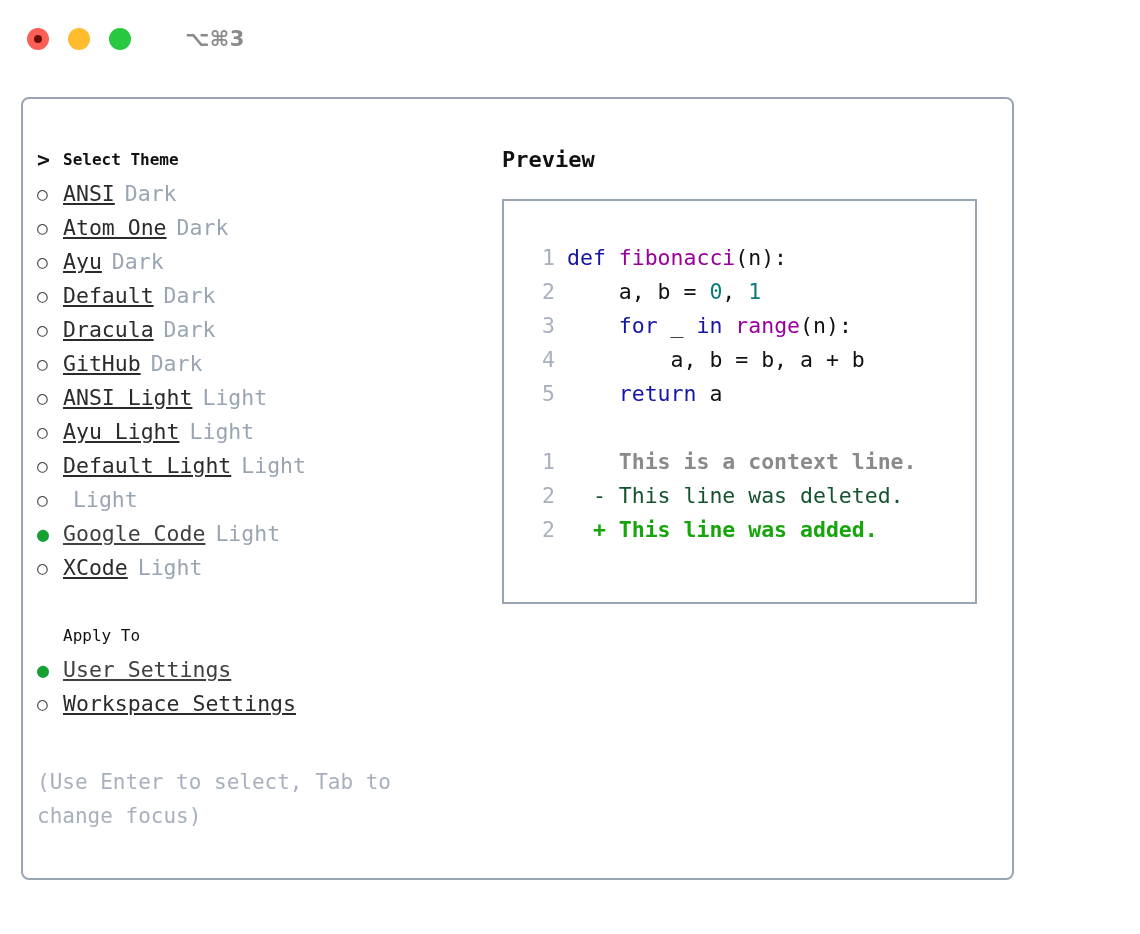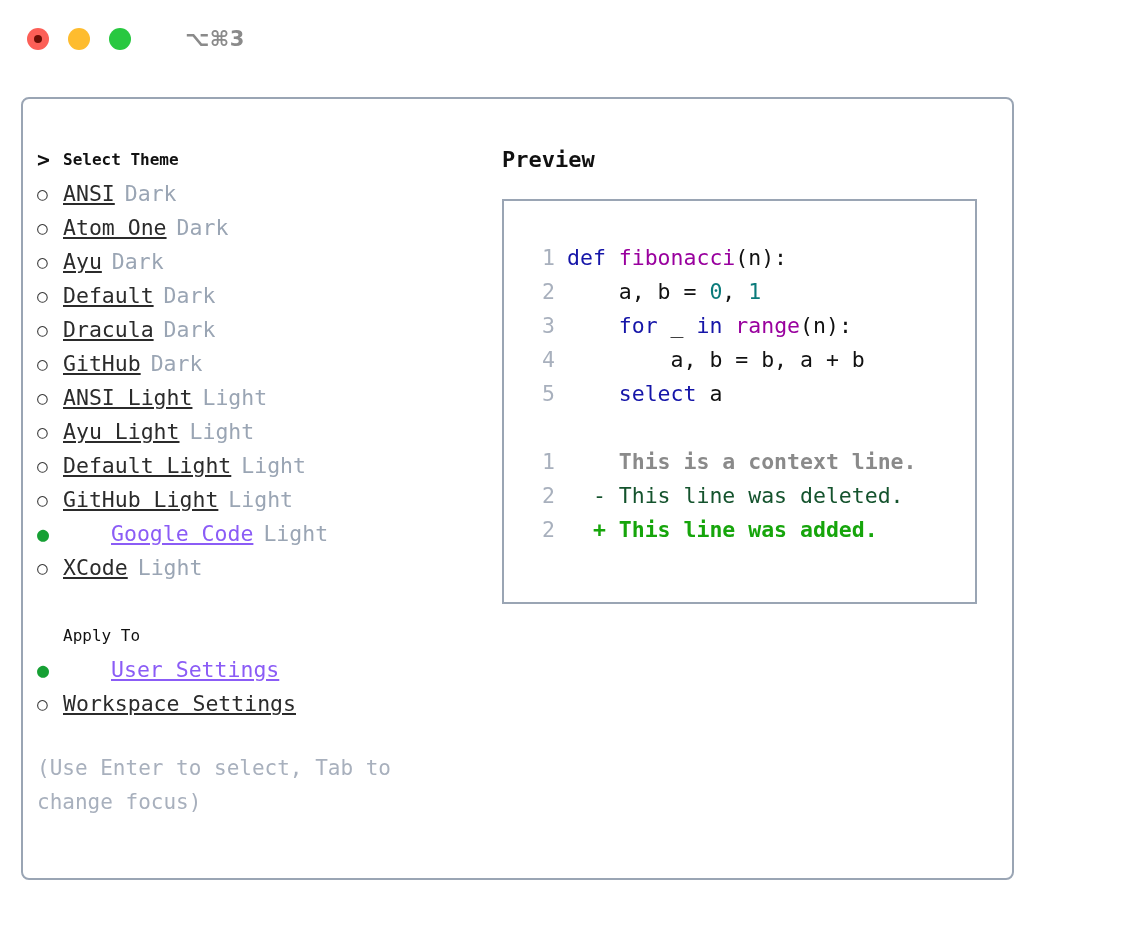--- a/index.html
+++ b/index.html
@@ -120,34 +120,34 @@
     font-size: 21.5px;
   }
   .marker.blank { color: transparent; }
 
   .hdr-label {
     font-weight: 700;
     color: #111111;
     font-size: 16px;
   }
   .item-name { color: #2b2b2b; text-decoration: underline; }
-  .item-name.selected { color: #8b5cf6; margin-left: 48px; }
+  .item-name.selected { color: #404040; }
   .item-kind {
     color: #9aa5b4;
     margin-left: 10px;
   }
   .subhdr {
     color: #111111;
     font-size: 16px;
   }
 
   .spacer-row { height: 34px; }
 
   .hint {
-    margin-top: 30px;
+    margin-top: 44px;
     color: #a8b0bd;
     font-size: 21px;
     line-height: 34px;
     width: 410px;
   }
 
   
   .right-col {
     position: absolute;
     left: 479px;
@@ -273,21 +273,20 @@
               <span class="item-name">Ayu Light</span>
               <span class="item-kind">Light</span>
             </div>
             <div class="row">
               <span class="marker">○</span>
               <span class="item-name">Default Light</span>
               <span class="item-kind">Light</span>
             </div>
             <div class="row">
               <span class="marker">○</span>
-              <span class="item-name">GitHub Light</span>
               <span class="item-kind">Light</span>
             </div>
             <div class="row">
               <span class="marker sel">●</span>
               <span class="item-name selected">Google Code</span>
               <span class="item-kind">Light</span>
             </div>
             <div class="row">
               <span class="marker">○</span>
               <span class="item-name">XCode</span>
@@ -317,21 +316,21 @@
       </div>
 
       <div class="right-col">
         <div class="preview-title">Preview</div>
         <div class="preview-box">
           <div class="code" id="code-area">
               <div class="code-line"><span class="lineno">1</span><span class="codetext"><span class="tok-kw">def </span><span class="tok-fn">fibonacci</span><span class="tok-plain">(n):</span></span></div>
               <div class="code-line"><span class="lineno">2</span><span class="codetext"><span class="tok-plain">    a, b = </span><span class="tok-num">0</span><span class="tok-plain">, </span><span class="tok-num">1</span></span></div>
               <div class="code-line"><span class="lineno">3</span><span class="codetext"><span class="tok-plain">    </span><span class="tok-kw">for</span><span class="tok-plain"> _ </span><span class="tok-kw">in</span><span class="tok-plain"> </span><span class="tok-fn">range</span><span class="tok-plain">(n):</span></span></div>
               <div class="code-line"><span class="lineno">4</span><span class="codetext"><span class="tok-plain">        a, b = b, a + b</span></span></div>
-              <div class="code-line"><span class="lineno">5</span><span class="codetext"><span class="tok-plain">    </span><span class="tok-kw">select</span><span class="tok-plain"> a</span></span></div>
+              <div class="code-line"><span class="lineno">5</span><span class="codetext"><span class="tok-plain">    </span><span class="tok-kw">return</span><span class="tok-plain"> a</span></span></div>
               <div class="gap-line"></div>
               <div class="code-line"><span class="lineno">1</span><span class="codetext diff-ctx">    This is a context line.</span></div>
               <div class="code-line"><span class="lineno">2</span><span class="codetext diff-del">  - This line was deleted.</span></div>
               <div class="code-line"><span class="lineno">2</span><span class="codetext diff-add">  + This line was added.</span></div>
             </div>
         </div>
       </div>
 
     </div>
   </div>

